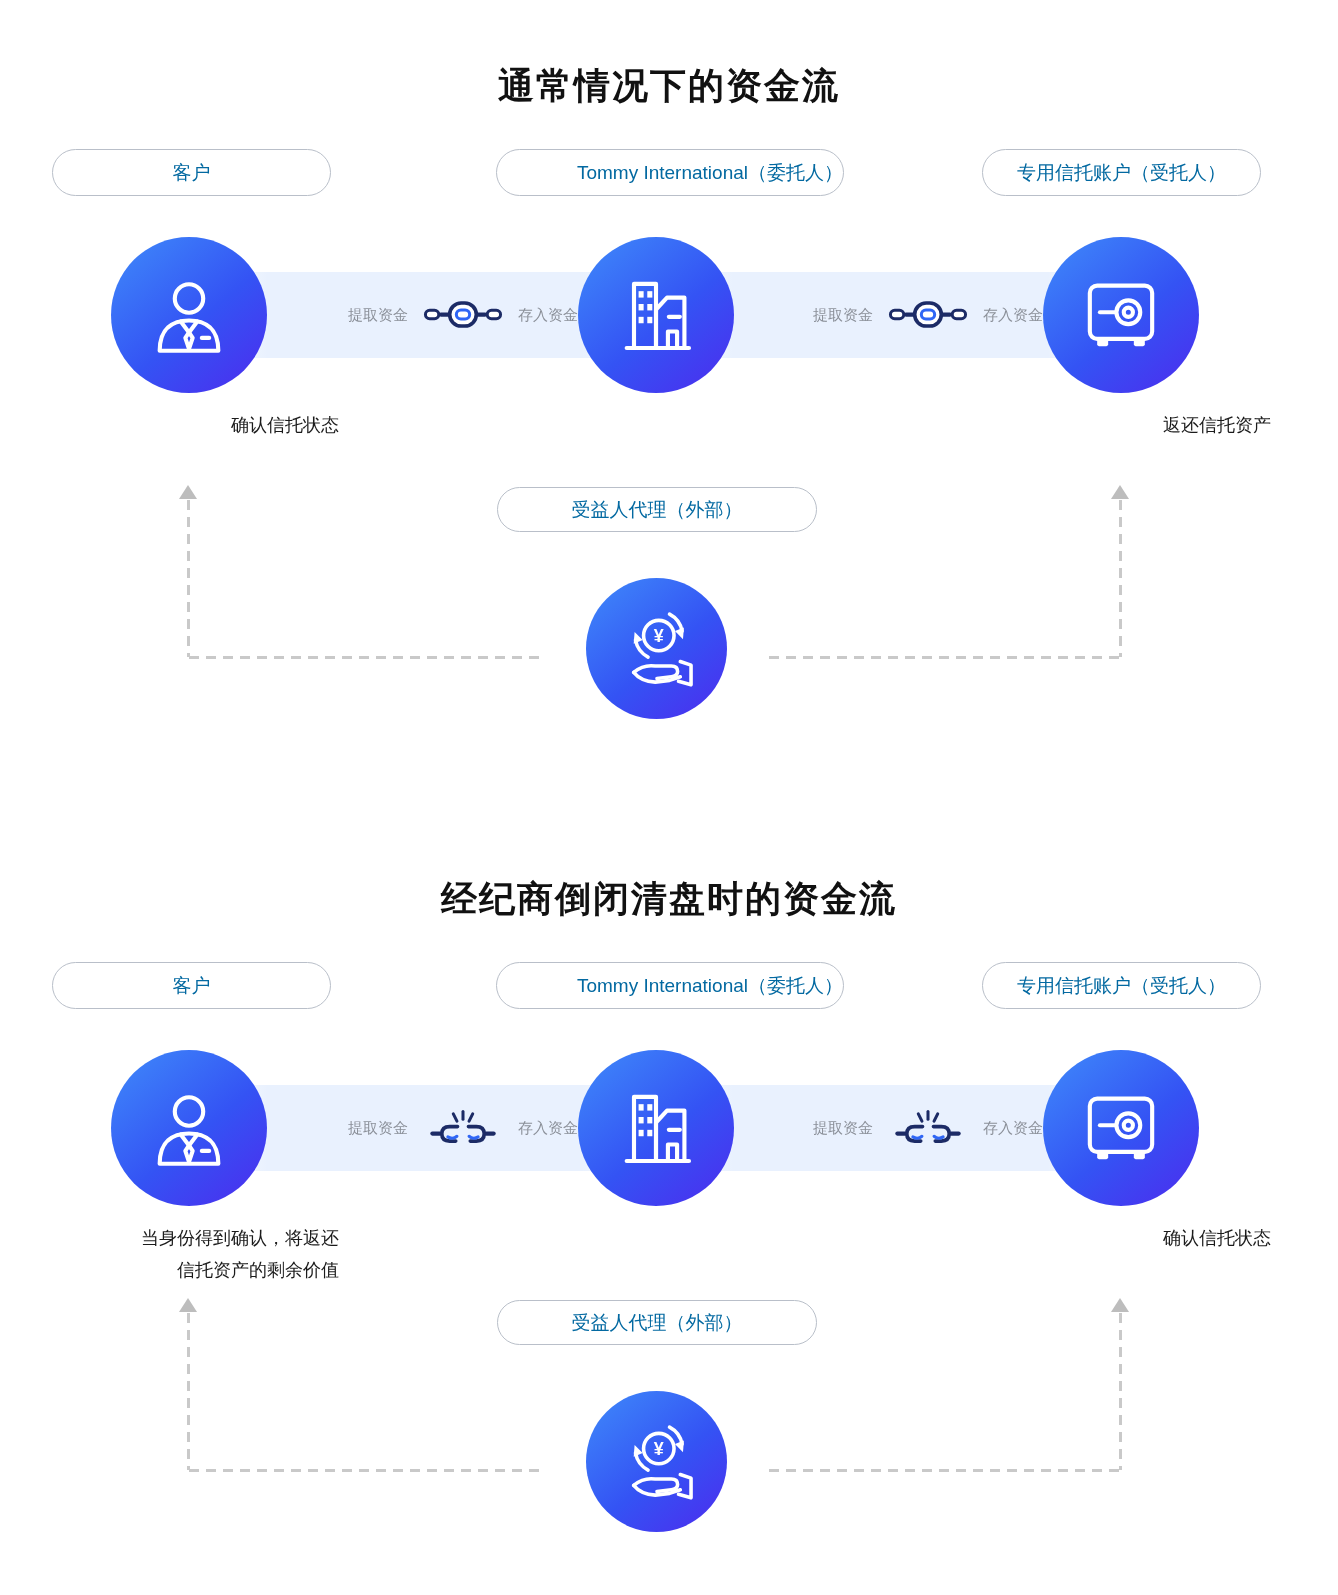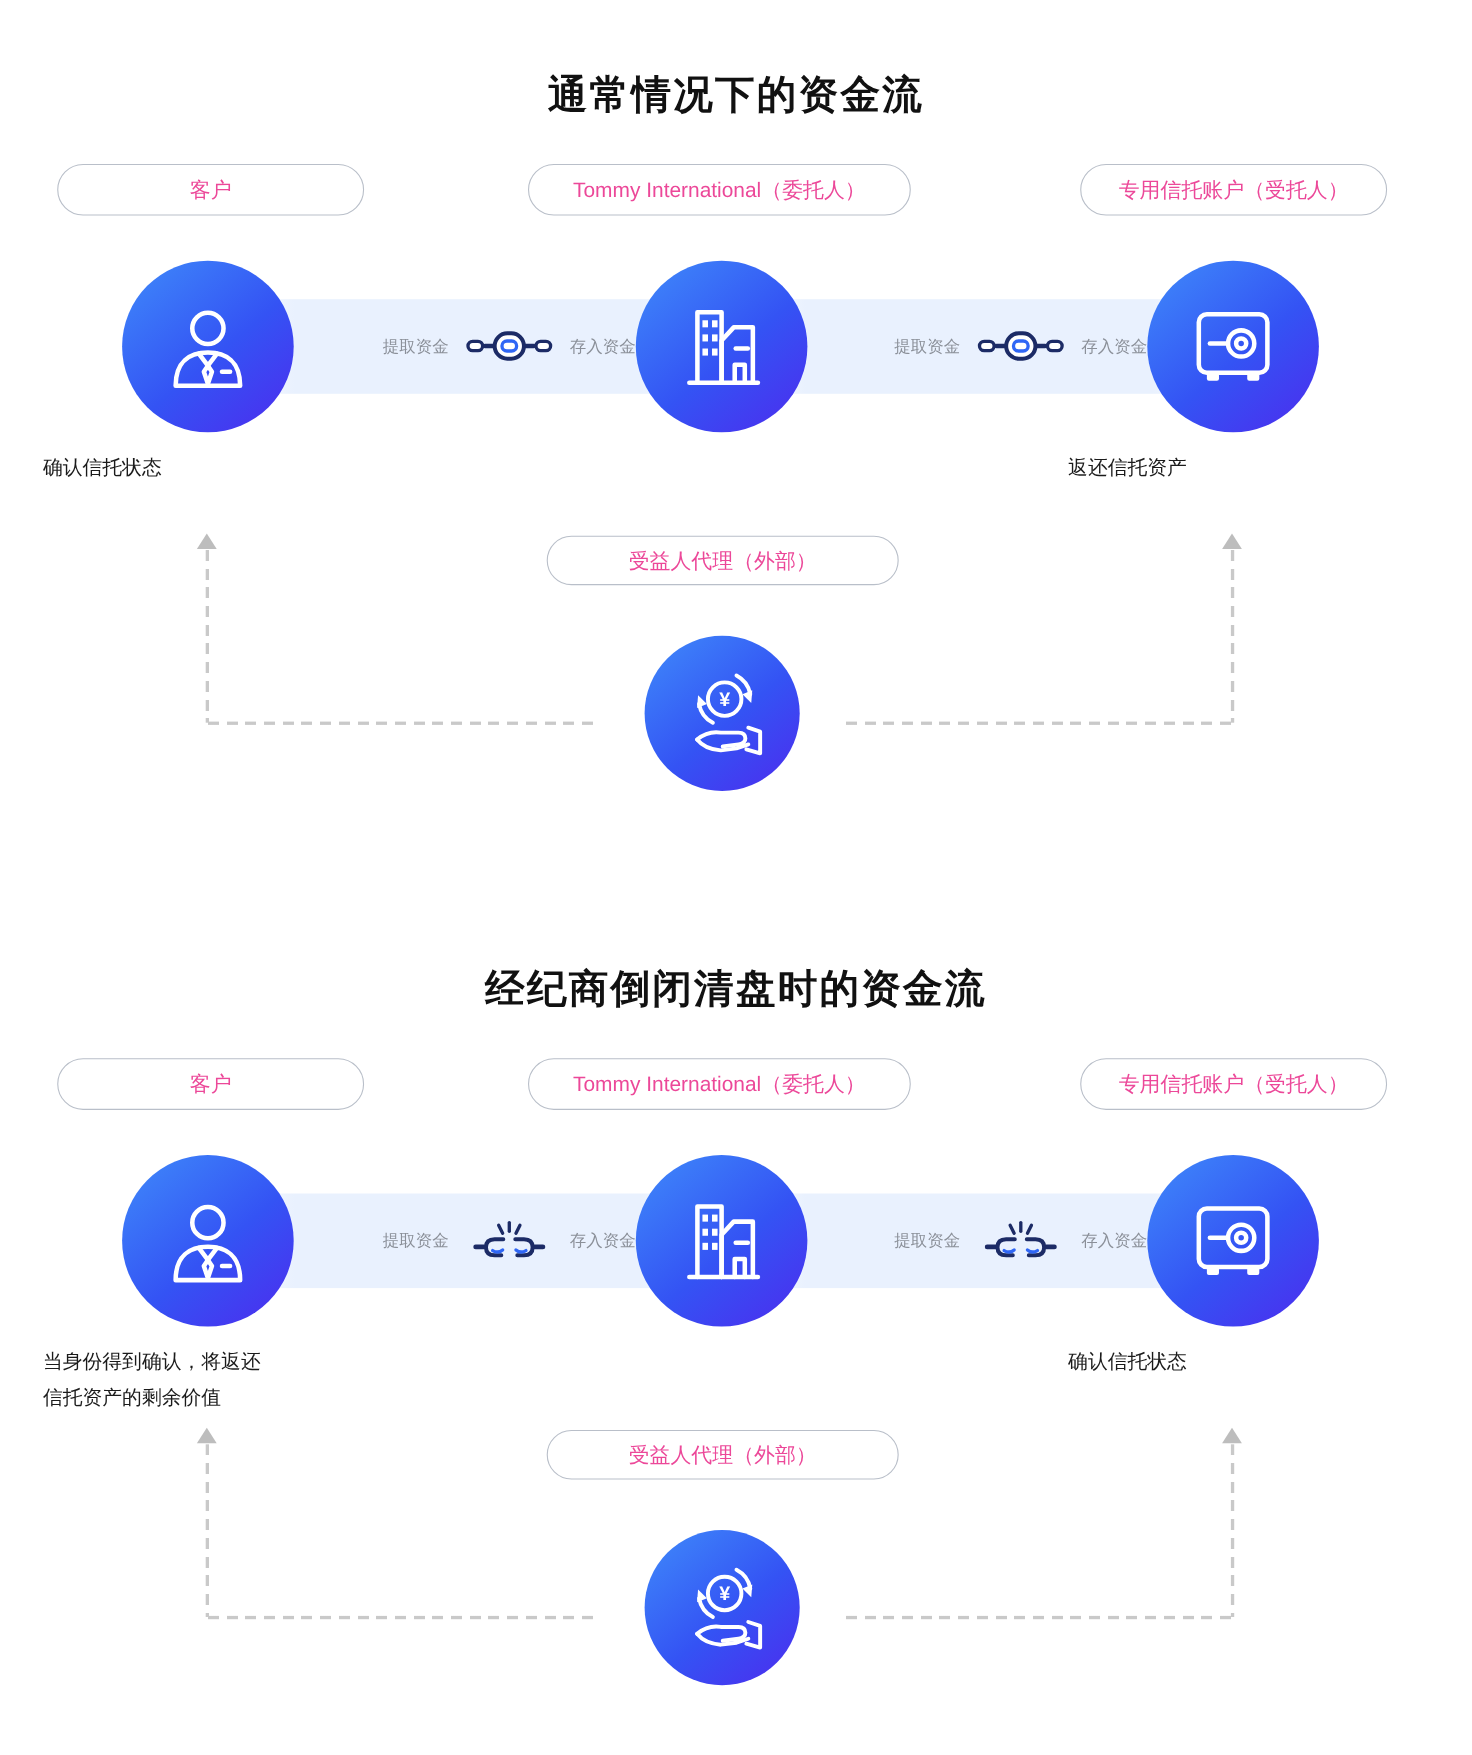--- a/index.html
+++ b/index.html
@@ -13,24 +13,24 @@
 
   .title {
     position:absolute; top:38px; left:0; width:100%; text-align:center;
     font-size:36px; font-weight:700; color:#111; letter-spacing:2px;
   }
 
   .pill {
     position:absolute; top:149px; height:47px; box-sizing:border-box;
     border:1.5px solid #b9bfc9; border-radius:24px; background:#fff;
     display:flex; align-items:center; justify-content:center;
-    font-size:19px; color:#ec4899; z-index:2; white-space:nowrap;
+    font-size:19px; color:#0369a1; z-index:2; white-space:nowrap;
   }
   .pill-customer { left:52px;  width:279px; }
-  .pill-trustor  { left:480px; width:348px; }
+  .pill-trustor  { left:496px; width:348px;justify-content:flex-end; }
   .pill-trustee  { left:982px; width:279px; }
   .pill-agent    { top:487px; left:497px; width:320px; height:45px; font-size:19px; }
 
   .band {
     position:absolute; top:272px; height:86px; z-index:0;
     background:linear-gradient(90deg, rgba(233,241,254,0) 0%, #e9f1fe 15%, #e9f1fe 85%, rgba(233,241,254,0) 100%);
   }
   .band-left  { left:200px; width:450px; }
   .band-right { left:665px; width:450px; }
 
@@ -54,21 +54,21 @@
   .connector {
     position:absolute; top:237px; height:156px; z-index:2;
     display:flex; align-items:center; justify-content:flex-end; gap:15px;
   }
   .connector-left  { left:267px; width:311px; }
   .connector-right { left:734px; width:309px; }
   .flow-label { font-size:15px; color:#8b9099; white-space:nowrap; }
   .chain { width:80px; height:auto; display:block; }
 
   .caption {
-    position:absolute; top:410px; text-align:left; z-index:2;
+    position:absolute; top:410px; text-align:right; z-index:2;
     font-size:18px; color:#1b1b1b; line-height:1.75; font-weight:500;
   }
   .caption-customer { left:39px;  width:300px; }
   .caption-trustee  { left:971px; width:300px; }
   .cap-line { display:block; }
 
   .dash-h {
     position:absolute; height:3px; z-index:0;
     background:repeating-linear-gradient(90deg, #c9c9c9 0 10px, transparent 10px 17px);
   }

